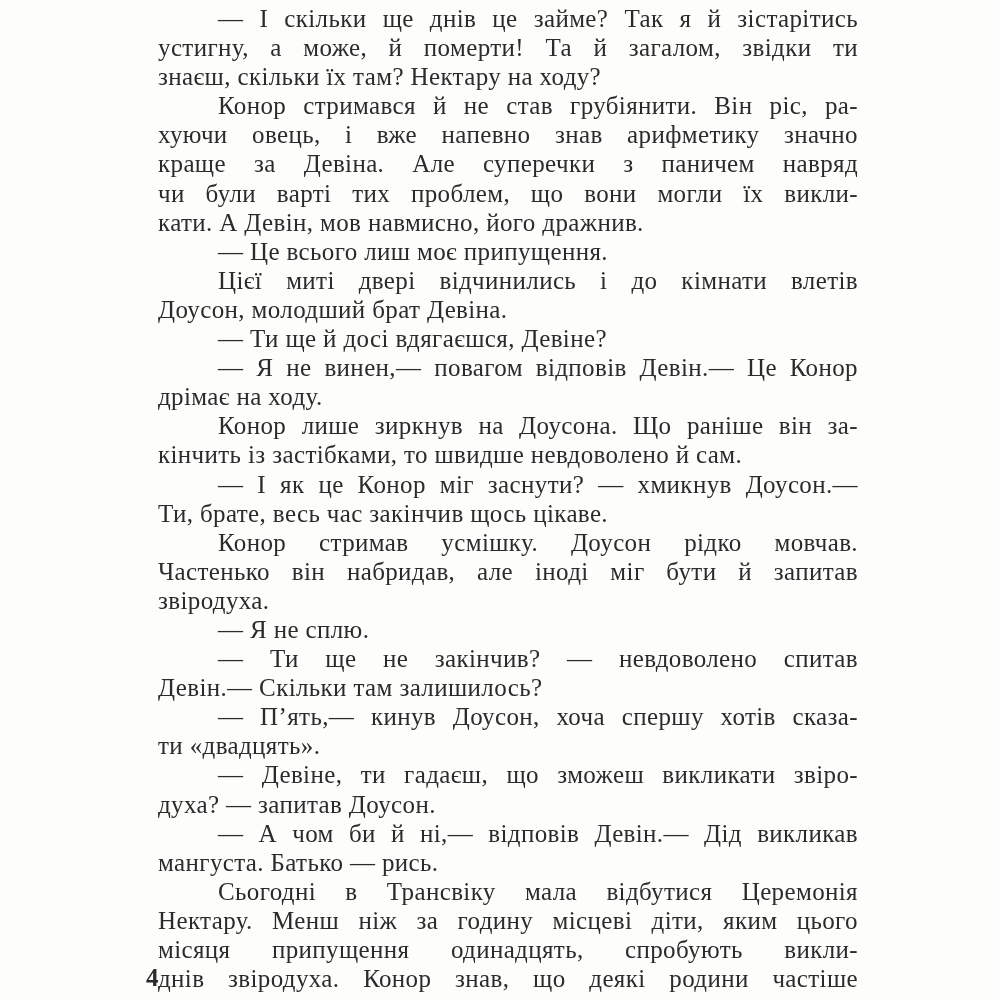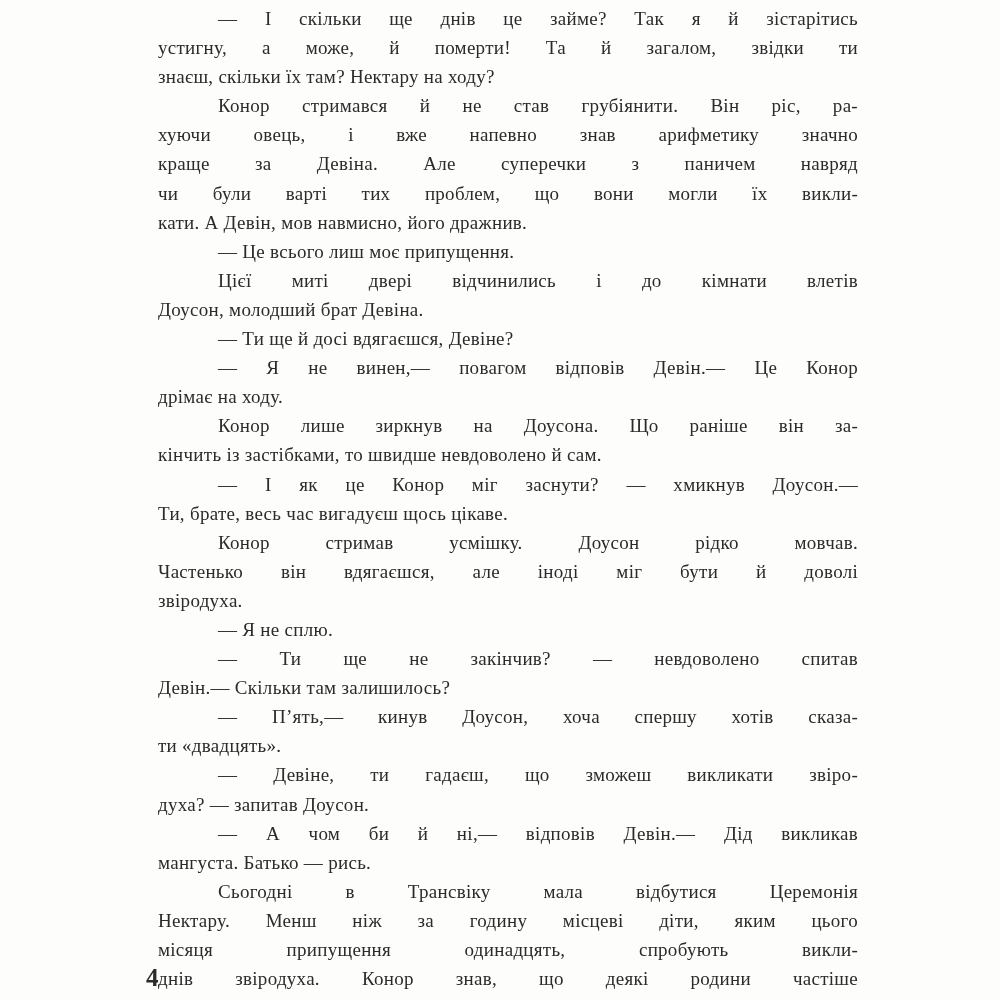--- a/index.html
+++ b/index.html
@@ -20,21 +20,21 @@
     position: absolute;
     left: 158px;
     top: 4px;
     width: 700px;
   }
   .para {
     margin: 0;
     padding: 0;
   }
   .line {
-    font-size: 19px;
+    font-size: 25px;
     line-height: 29.1px;
     height: 29.1px;
     letter-spacing: 0.015em;
     overflow: visible;
   }
   .line.j {
     text-align: justify;
     text-align-last: justify;
   }
   .line.ind {
@@ -80,25 +80,25 @@
       <div class="para">
         <div class="line ind j">— Я не винен,— повагом відповів Девін.— Це Конор</div>
         <div class="line">дрімає на ходу.</div>
       </div>
       <div class="para">
         <div class="line ind j">Конор лише зиркнув на Доусона. Що раніше він за-</div>
         <div class="line">кінчить із застібками, то швидше невдоволено й сам.</div>
       </div>
       <div class="para">
         <div class="line ind j">— І як це Конор міг заснути? — хмикнув Доусон.—</div>
-        <div class="line">Ти, брате, весь час вигадуєш щось цікаве.</div>
+        <div class="line">Ти, брате, весь час закінчив щось цікаве.</div>
       </div>
       <div class="para">
         <div class="line ind j">Конор стримав усмішку. Доусон рідко мовчав.</div>
-        <div class="line j">Частенько він вдягаєшся, але іноді міг бути й доволі</div>
+        <div class="line j">Частенько він набридав, але іноді міг бути й запитав</div>
         <div class="line">звіродуха.</div>
       </div>
       <div class="para">
         <div class="line ind">— Я не сплю.</div>
       </div>
       <div class="para">
         <div class="line ind j">— Ти ще не закінчив? — невдоволено спитав</div>
         <div class="line">Девін.— Скільки там залишилось?</div>
       </div>
       <div class="para">

